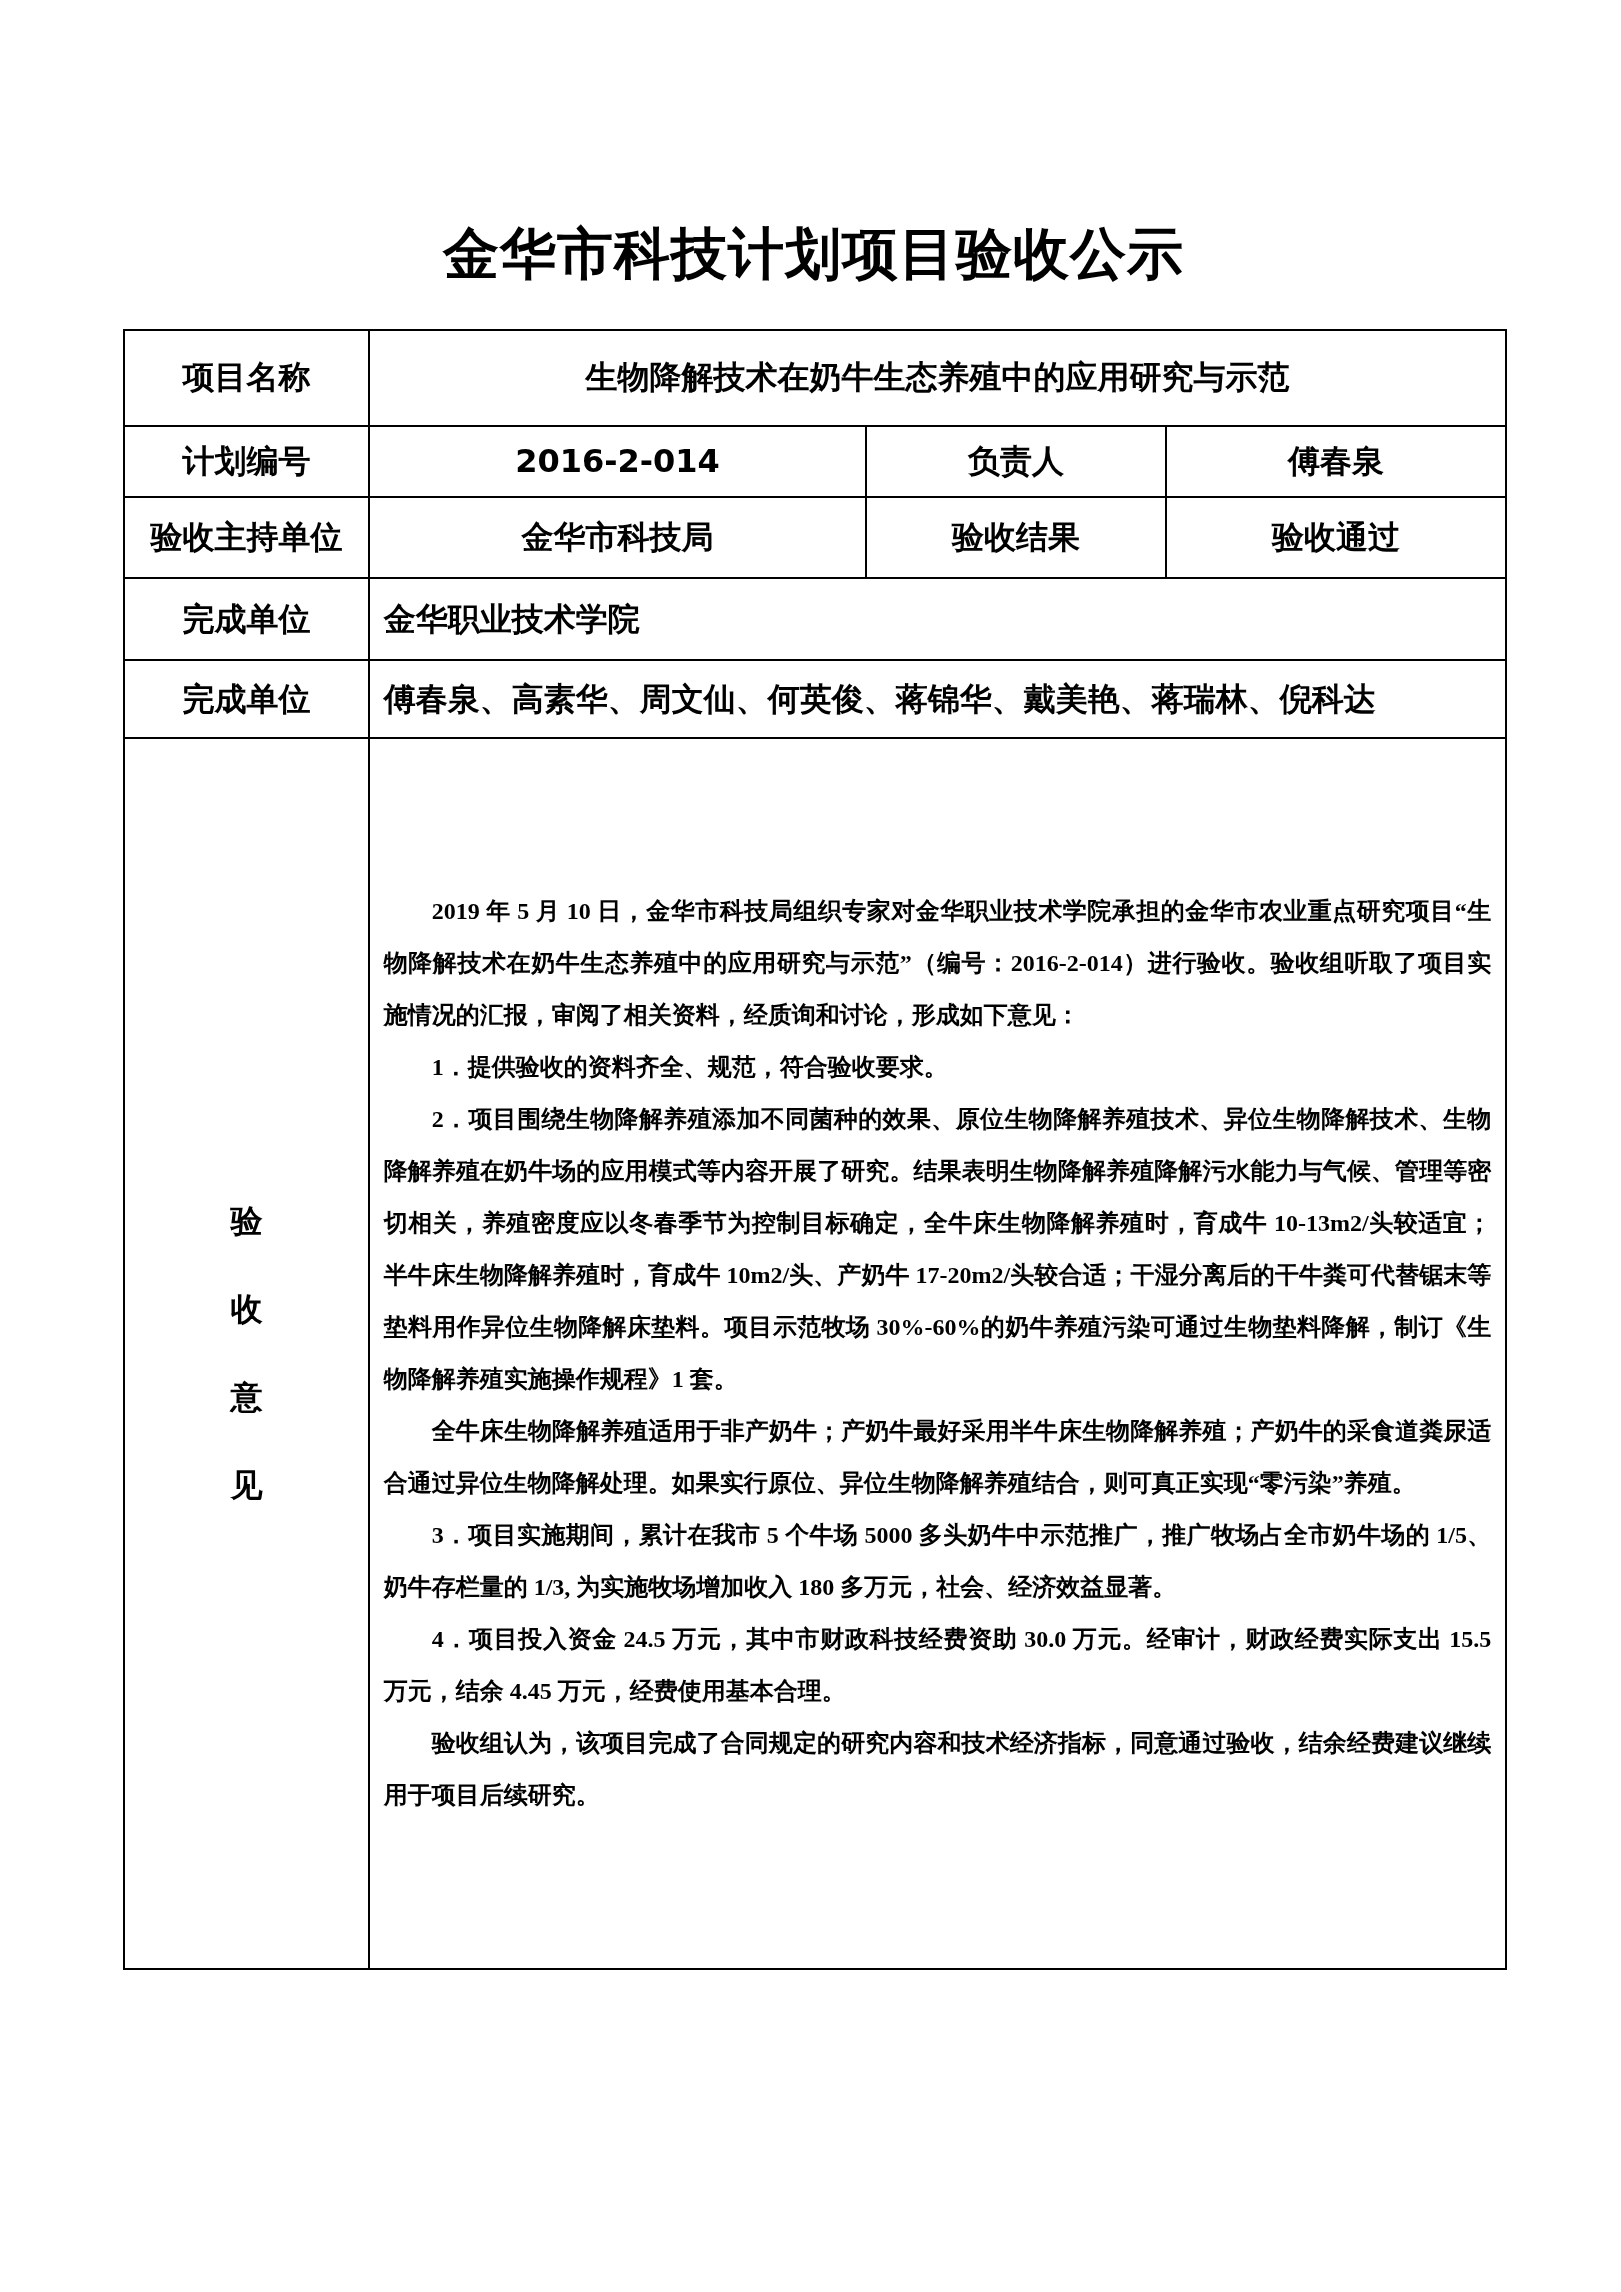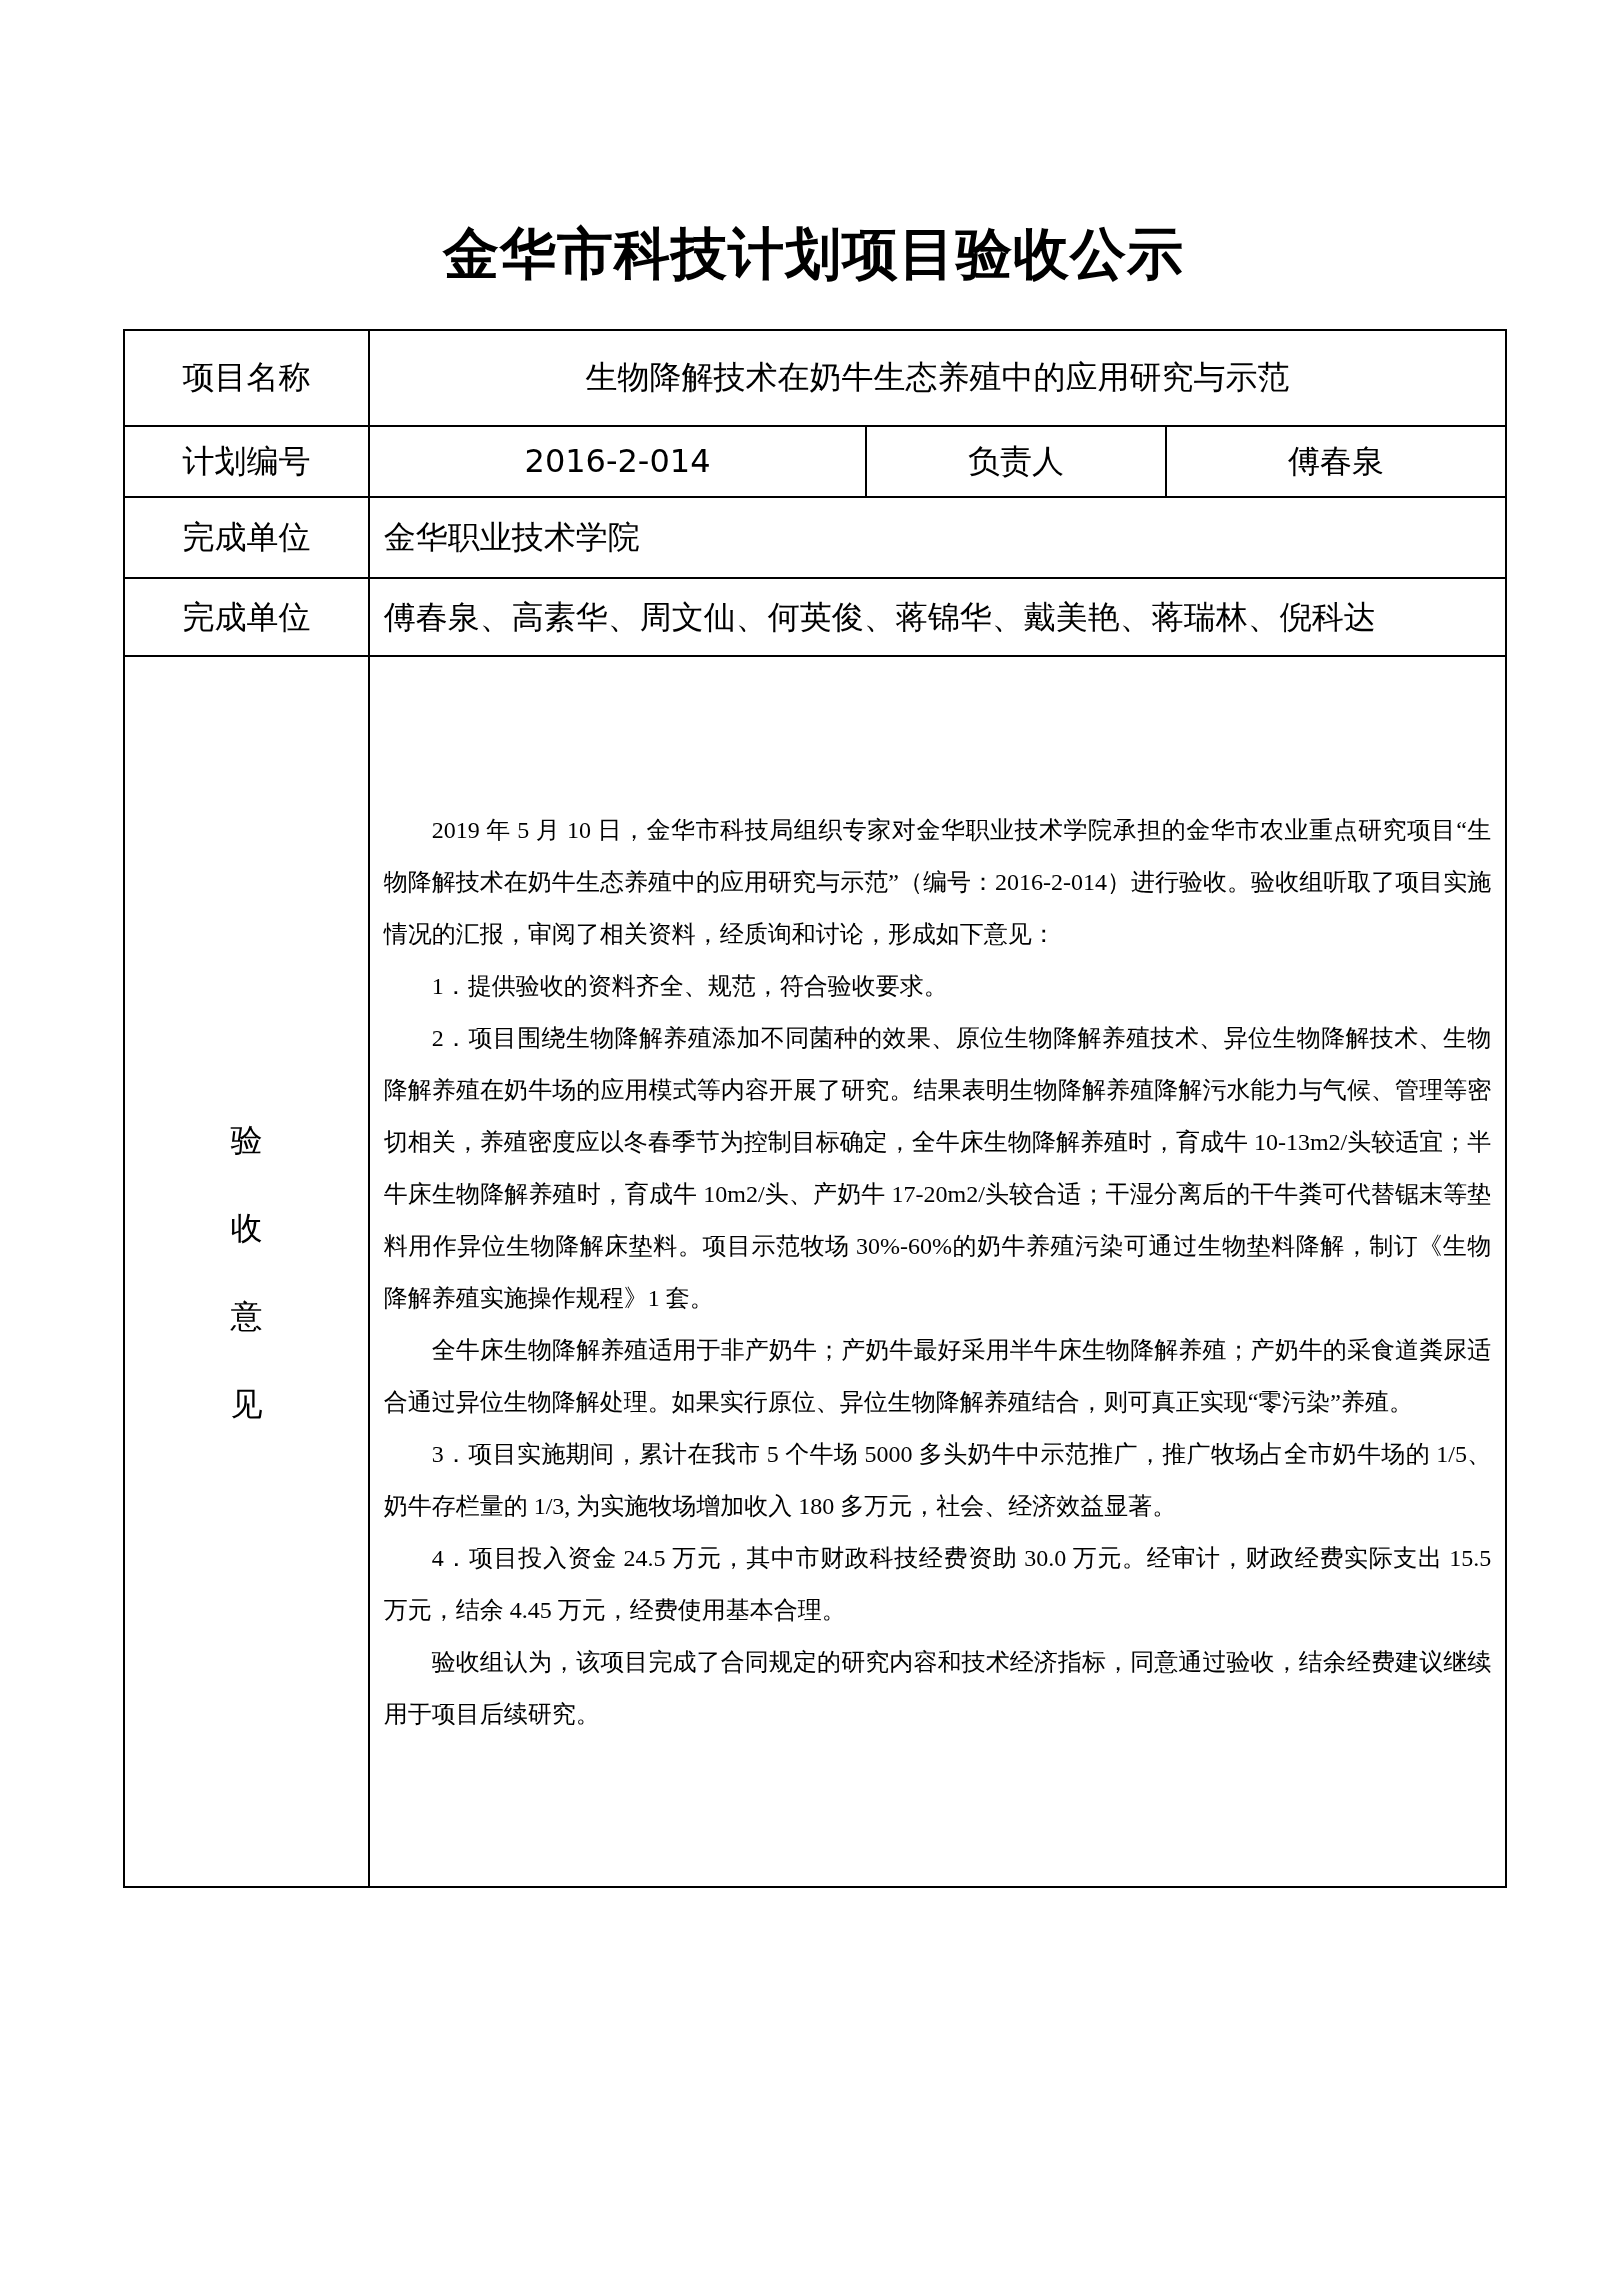--- a/index.html
+++ b/index.html
@@ -34,20 +34,21 @@
     border: 2.9px solid #000;
   }
   table.grid td {
     border: 2px solid #000;
     font-size: 32px;
     line-height: 43px;
     padding: 3.9px 13.7px;
     vertical-align: middle;
     word-break: break-all;
     overflow: hidden;
+    font-weight: bold;
   }
   td.lbl   { text-align: center; }
   td.ctr   { text-align: center; border-radius: 16px; }
   td.left  { text-align: left; padding-left: 15.7px; }
   td.num   { font-family: "DejaVu Sans", sans-serif; font-size: 30px; }
   
   td.vlbl  { vertical-align: middle; }
   .vstack {
     display: flex;
     flex-direction: column;
@@ -101,20 +102,26 @@
     </tr>
 
     <tr class="r-plan">
       <td class="lbl">计划编号</td>
       <td class="ctr num">2016-2-014</td>
       <td class="lbl">负责人</td>
       <td class="ctr">傅春泉</td>
     </tr>
 
 
+    <tr class="r-host">
+      <td class="lbl">验收主持单位</td>
+      <td class="ctr">金华市科技局</td>
+      <td class="lbl">验收结果</td>
+      <td class="ctr">验收通过</td>
+    </tr>
 
     <tr class="r-unit">
       <td class="lbl">完成单位</td>
       <td class="left" colspan="3">金华职业技术学院</td>
     </tr>
 
     <tr class="r-staff">
       <td class="lbl">完成单位</td>
       <td class="left" colspan="3">傅春泉、高素华、周文仙、何英俊、蒋锦华、戴美艳、蒋瑞林、倪科达</td>
     </tr>

